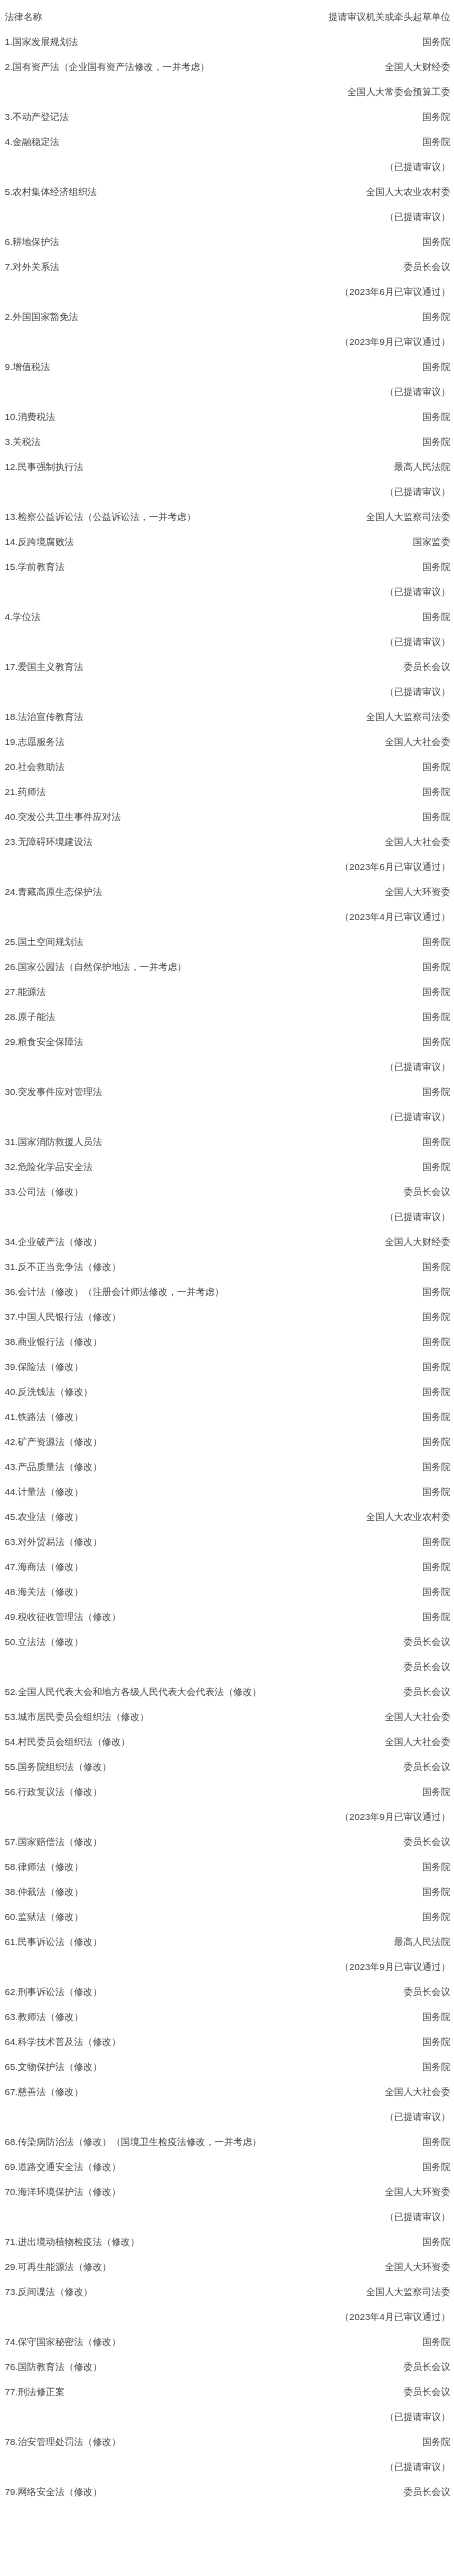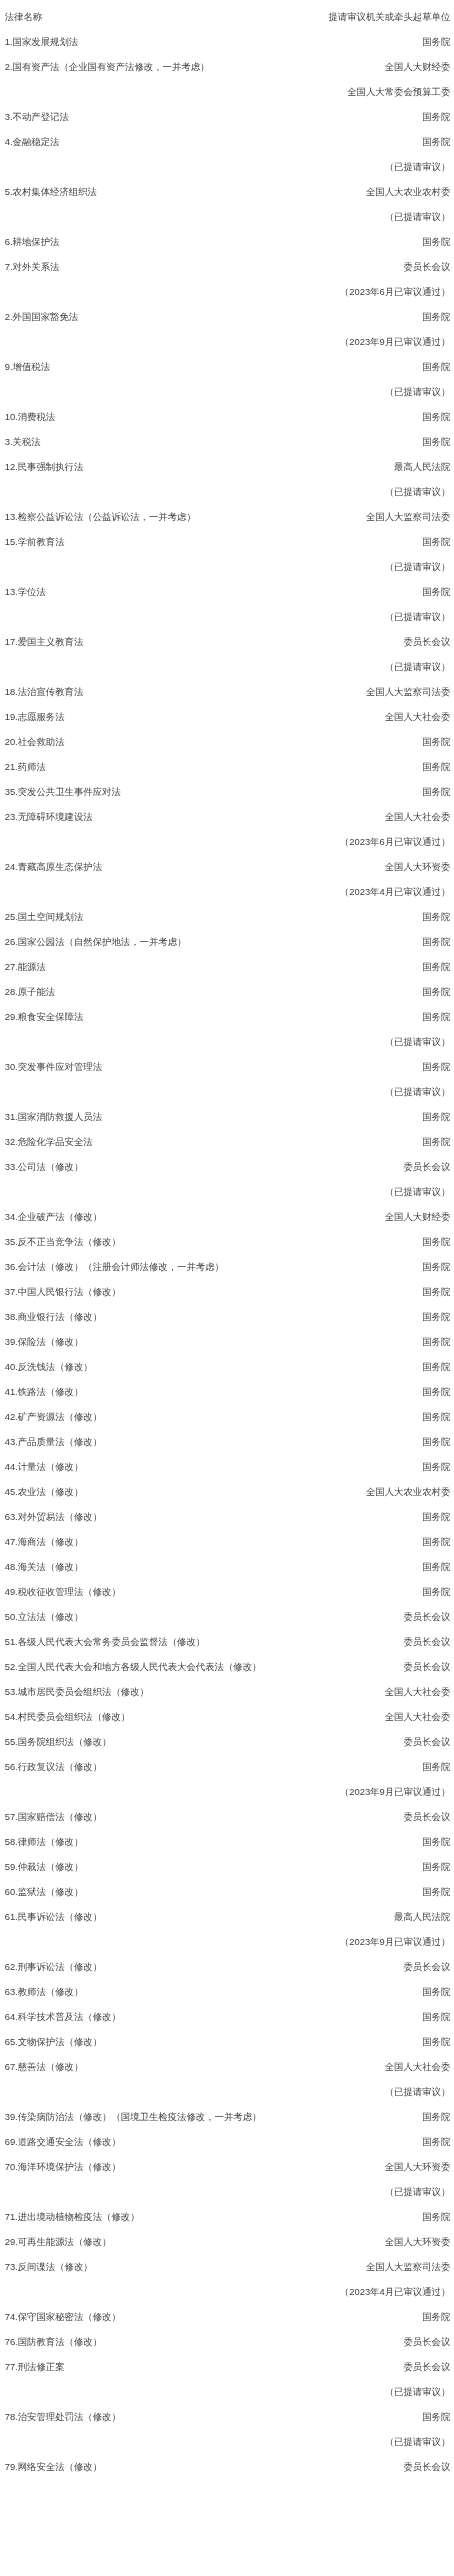--- a/index.html
+++ b/index.html
@@ -118,29 +118,33 @@
       </div>
       <div class="line">
         <span class="name"></span>
         <span class="org">（已提请审议）</span>
       </div>
       <div class="line">
         <span class="name">13.检察公益诉讼法（公益诉讼法，一并考虑）</span>
         <span class="org">全国人大监察司法委</span>
       </div>
       <div class="line">
+        <span class="name">14.反跨境腐败法</span>
+        <span class="org">国家监委</span>
+      </div>
+      <div class="line">
         <span class="name">15.学前教育法</span>
         <span class="org">国务院</span>
       </div>
       <div class="line">
         <span class="name"></span>
         <span class="org">（已提请审议）</span>
       </div>
       <div class="line">
-        <span class="name">13.学位法</span>
+        <span class="name">4.学位法</span>
         <span class="org">国务院</span>
       </div>
       <div class="line">
         <span class="name"></span>
         <span class="org">（已提请审议）</span>
       </div>
       <div class="line">
         <span class="name">17.爱国主义教育法</span>
         <span class="org">委员长会议</span>
       </div>
@@ -158,21 +162,21 @@
       </div>
       <div class="line">
         <span class="name">20.社会救助法</span>
         <span class="org">国务院</span>
       </div>
       <div class="line">
         <span class="name">21.药师法</span>
         <span class="org">国务院</span>
       </div>
       <div class="line">
-        <span class="name">35.突发公共卫生事件应对法</span>
+        <span class="name">40.突发公共卫生事件应对法</span>
         <span class="org">国务院</span>
       </div>
       <div class="line">
         <span class="name">23.无障碍环境建设法</span>
         <span class="org">全国人大社会委</span>
       </div>
       <div class="line">
         <span class="name"></span>
         <span class="org">（2023年6月已审议通过）</span>
       </div>
@@ -230,21 +234,21 @@
       </div>
       <div class="line">
         <span class="name"></span>
         <span class="org">（已提请审议）</span>
       </div>
       <div class="line">
         <span class="name">34.企业破产法（修改）</span>
         <span class="org">全国人大财经委</span>
       </div>
       <div class="line">
-        <span class="name">35.反不正当竞争法（修改）</span>
+        <span class="name">31.反不正当竞争法（修改）</span>
         <span class="org">国务院</span>
       </div>
       <div class="line">
         <span class="name">36.会计法（修改）（注册会计师法修改，一并考虑）</span>
         <span class="org">国务院</span>
       </div>
       <div class="line">
         <span class="name">37.中国人民银行法（修改）</span>
         <span class="org">国务院</span>
       </div>
@@ -294,21 +298,20 @@
       </div>
       <div class="line">
         <span class="name">49.税收征收管理法（修改）</span>
         <span class="org">国务院</span>
       </div>
       <div class="line">
         <span class="name">50.立法法（修改）</span>
         <span class="org">委员长会议</span>
       </div>
       <div class="line">
-        <span class="name">51.各级人民代表大会常务委员会监督法（修改）</span>
         <span class="org">委员长会议</span>
       </div>
       <div class="line">
         <span class="name">52.全国人民代表大会和地方各级人民代表大会代表法（修改）</span>
         <span class="org">委员长会议</span>
       </div>
       <div class="line">
         <span class="name">53.城市居民委员会组织法（修改）</span>
         <span class="org">全国人大社会委</span>
       </div>
@@ -330,21 +333,21 @@
       </div>
       <div class="line">
         <span class="name">57.国家赔偿法（修改）</span>
         <span class="org">委员长会议</span>
       </div>
       <div class="line">
         <span class="name">58.律师法（修改）</span>
         <span class="org">国务院</span>
       </div>
       <div class="line">
-        <span class="name">59.仲裁法（修改）</span>
+        <span class="name">38.仲裁法（修改）</span>
         <span class="org">国务院</span>
       </div>
       <div class="line">
         <span class="name">60.监狱法（修改）</span>
         <span class="org">国务院</span>
       </div>
       <div class="line">
         <span class="name">61.民事诉讼法（修改）</span>
         <span class="org">最高人民法院</span>
       </div>
@@ -370,21 +373,21 @@
       </div>
       <div class="line">
         <span class="name">67.慈善法（修改）</span>
         <span class="org">全国人大社会委</span>
       </div>
       <div class="line">
         <span class="name"></span>
         <span class="org">（已提请审议）</span>
       </div>
       <div class="line">
-        <span class="name">39.传染病防治法（修改）（国境卫生检疫法修改，一并考虑）</span>
+        <span class="name">68.传染病防治法（修改）（国境卫生检疫法修改，一并考虑）</span>
         <span class="org">国务院</span>
       </div>
       <div class="line">
         <span class="name">69.道路交通安全法（修改）</span>
         <span class="org">国务院</span>
       </div>
       <div class="line">
         <span class="name">70.海洋环境保护法（修改）</span>
         <span class="org">全国人大环资委</span>
       </div>

